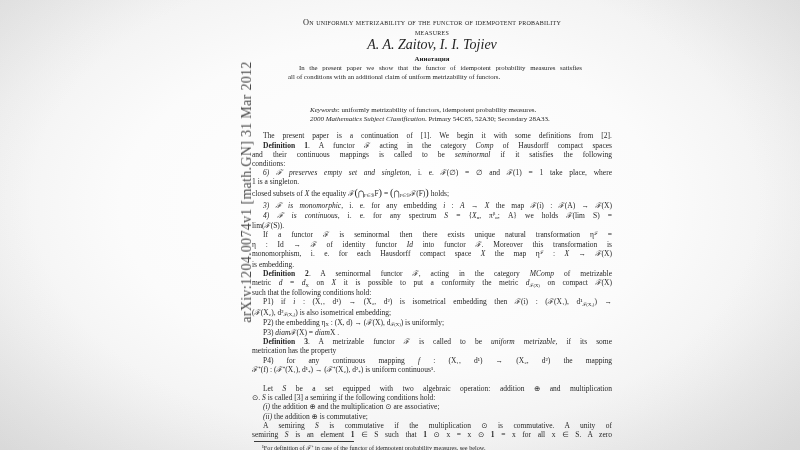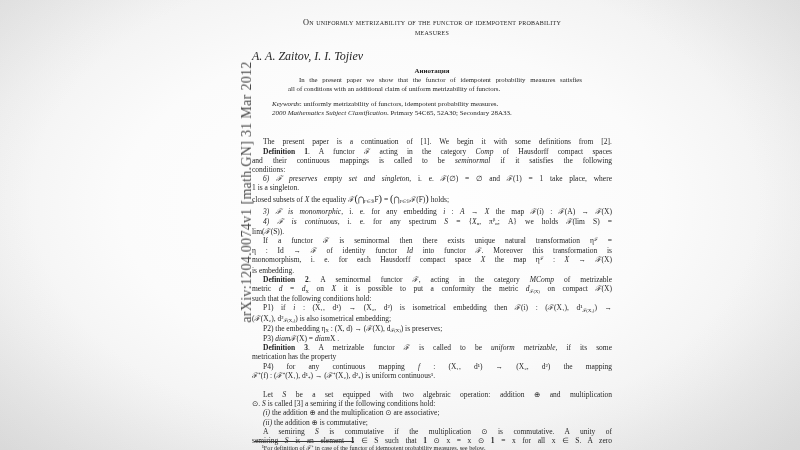--- a/index.html
+++ b/index.html
@@ -19,25 +19,25 @@
     font-size: 14px; color: #4a4a4a; white-space: nowrap;
     letter-spacing: 0.3px; filter: blur(0.45px);
   }
 
   .paper {
     position: absolute; left: 252px; top: 16px; width: 360px; height: 450px;
     color: #262626; filter: blur(0.32px);
   }
 
   .title { text-align: center; font-variant: small-caps; font-size: 8.3px; line-height: 9.6px; padding-top: 2px; letter-spacing: 0.25px; }
-  .authors { font-style: italic; font-size: 12px; line-height: 9px; margin-top: 15px; }
+  .authors { text-align: center; font-style: italic; font-size: 14px; line-height: 9px; margin-top: 3px; }
   .abs-head { text-align: center; font-weight: bold; font-size: 6.9px; line-height: 8px; margin-top: 6px; }
   .abstract { padding-left: 36px; padding-right: 30px; font-size: 6.8px; line-height: 8.6px; margin-top: 1px; }
-  .meta { padding-left: 20px; padding-right: 18px; font-size: 7px; line-height: 9px; margin-top: 7px; }
-  .bodytext { font-size: 7.5px; line-height: 9.2px; margin-top: 19px; }
+  .meta { padding-left: 58px; padding-right: 18px; font-size: 7px; line-height: 9px; margin-top: 25px; }
+  .bodytext { font-size: 7.5px; line-height: 9.2px; margin-top: 7px; }
 
   .line { text-align: left; }
   .line.j { text-align: justify; text-align-last: justify; }
   .line.ind { text-indent: 11px; }
   .line.tall { padding: 2px 0 2.5px 0; }
   .line.gap { margin-top: 10px; }
 
   .b { font-weight: bold; }
   .i { font-style: italic; }
   .sup { font-size: 0.62em; position: relative; top: -0.45em; }
@@ -82,21 +82,21 @@
         <div class="line"><span>lim(ℱ(S)).</span></div>
         <div class="line ind j"><span>If a functor ℱ is seminormal then there exists unique natural transformation η</span><span class="sup">ℱ</span><span> =</span></div>
         <div class="line j"><span>η : Id → ℱ of identity functor </span><span class="i">Id</span><span> into functor ℱ. Moreover this transformation is</span></div>
         <div class="line j"><span>monomorphism, i. e. for each Hausdorff compact space </span><span class="i">X</span><span> the map η</span><span class="sup">ℱ</span><span> : </span><span class="i">X</span><span> → ℱ(X)</span></div>
         <div class="line"><span>is embedding.</span></div>
         <div class="line ind j"><span class="b">Definition 2</span><span>. A seminormal functor ℱ, acting in the category </span><span class="i">MComp</span><span> of metrizable</span></div>
         <div class="line j"><span>metric </span><span class="i">d</span><span> = </span><span class="i">d</span><span class="sub">X</span><span> on </span><span class="i">X</span><span> it is possible to put a conformity the metric </span><span class="i">d</span><span class="sub">ℱ(X)</span><span> on compact ℱ(X)</span></div>
         <div class="line"><span>such that the following conditions hold:</span></div>
         <div class="line ind j"><span>P1) if </span><span class="i">i</span><span> : (X₁, d¹) → (X₂, d²) is isometrical embedding then ℱ(i) : (ℱ(X₁), d¹</span><span class="sub">ℱ(X₁)</span><span>) →</span></div>
         <div class="line"><span>(ℱ(X₂), d²</span><span class="sub">ℱ(X₂)</span><span>) is also isometrical embedding;</span></div>
-        <div class="line ind"><span>P2) the embedding η</span><span class="sub">X</span><span> : (X, d) → (ℱ(X), d</span><span class="sub">ℱ(X)</span><span>) is preserves;</span></div>
+        <div class="line ind"><span>P2) the embedding η</span><span class="sub">X</span><span> : (X, d) → (ℱ(X), d</span><span class="sub">ℱ(X)</span><span>) is uniformly;</span></div>
         <div class="line ind"><span>P3) </span><span class="i">diam</span><span>ℱ(X) = </span><span class="i">diam</span><span>X .</span></div>
         <div class="line ind j"><span class="b">Definition 3</span><span>. A metrizable functor ℱ is called to be </span><span class="i">uniform metrizable</span><span>, if its some</span></div>
         <div class="line"><span>metrication has the property</span></div>
         <div class="line ind j"><span>P4) for any continuous mapping </span><span class="i">f</span><span> : (X₁, d¹) → (X₂, d²) the mapping</span></div>
         <div class="line"><span>ℱ⁺(f) : (ℱ⁺(X₁), d¹₊) → (ℱ⁺(X₂), d²₊) is uniform continuous¹.</span></div>
         <div class="line ind j gap"><span>Let </span><span class="i">S</span><span> be a set equipped with two algebraic operation: addition ⊕ and multiplication</span></div>
         <div class="line"><span>⊙. </span><span class="i">S</span><span> is called [3] a semiring if the following conditions hold:</span></div>
         <div class="line ind"><span class="i">(i)</span><span> the addition ⊕ and the multiplication ⊙ are associative;</span></div>
         <div class="line ind"><span class="i">(ii)</span><span> the addition ⊕ is commutative;</span></div>
         <div class="line ind j"><span>A semiring </span><span class="i">S</span><span> is commutative if the multiplication ⊙ is commutative. A unity of</span></div>

